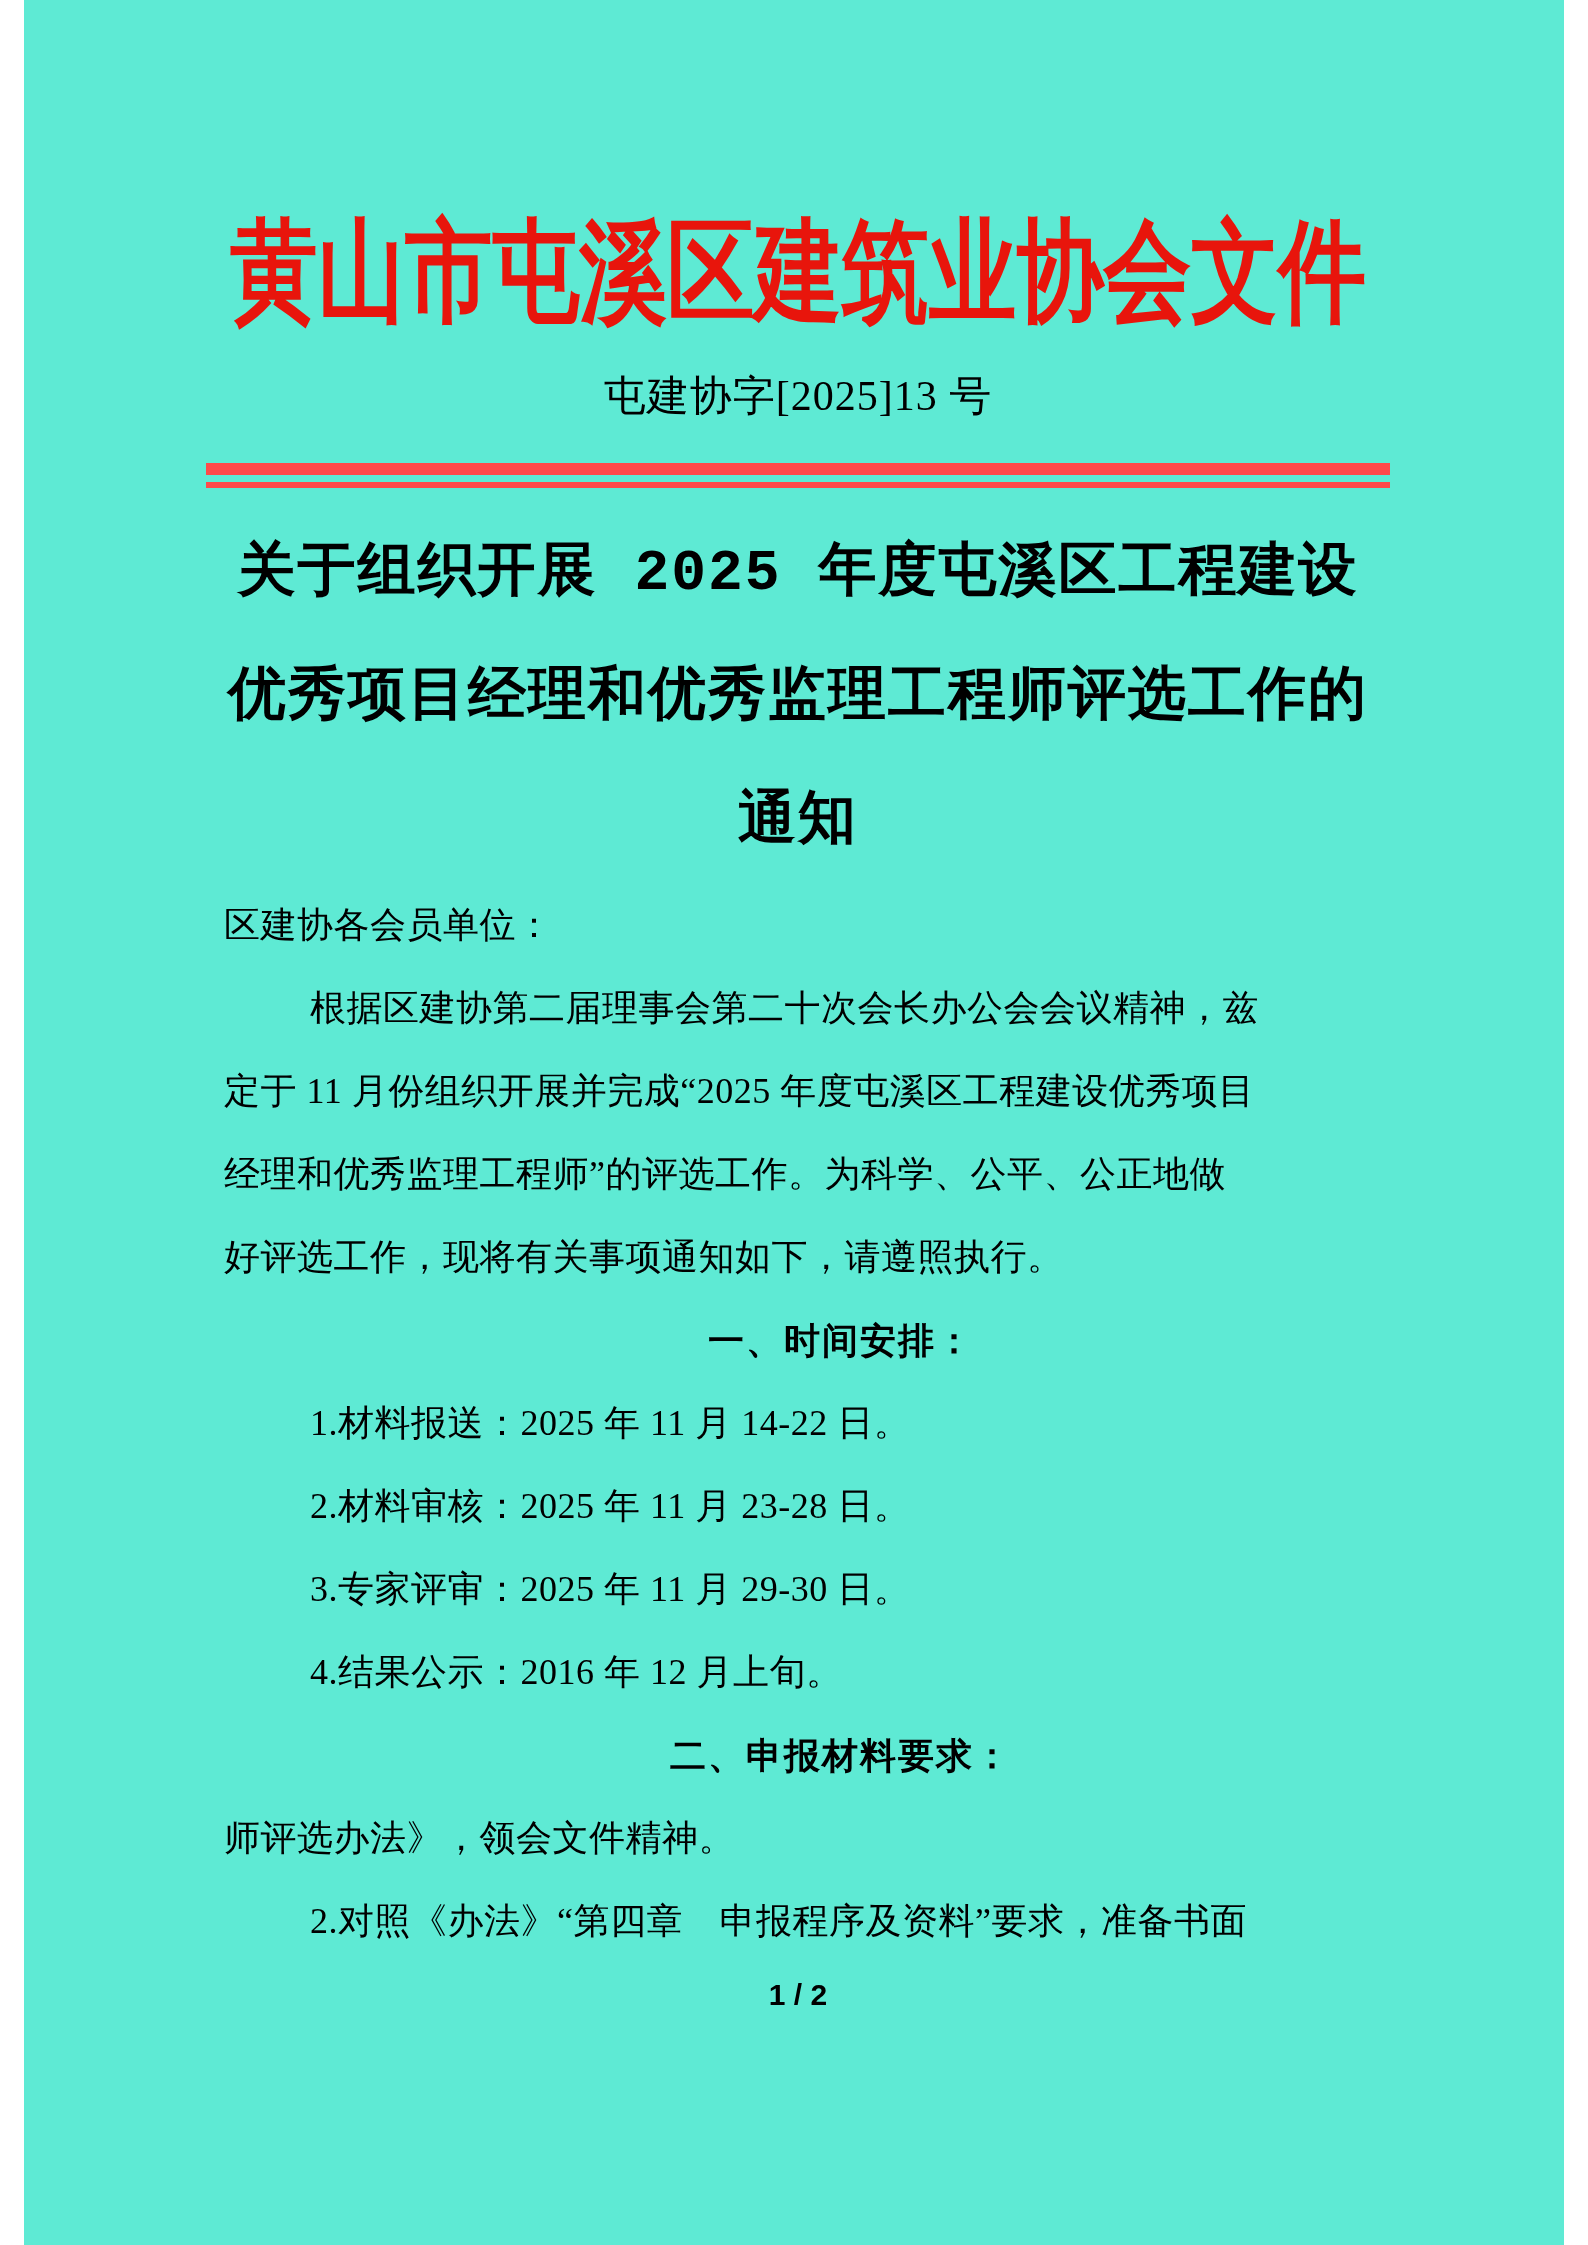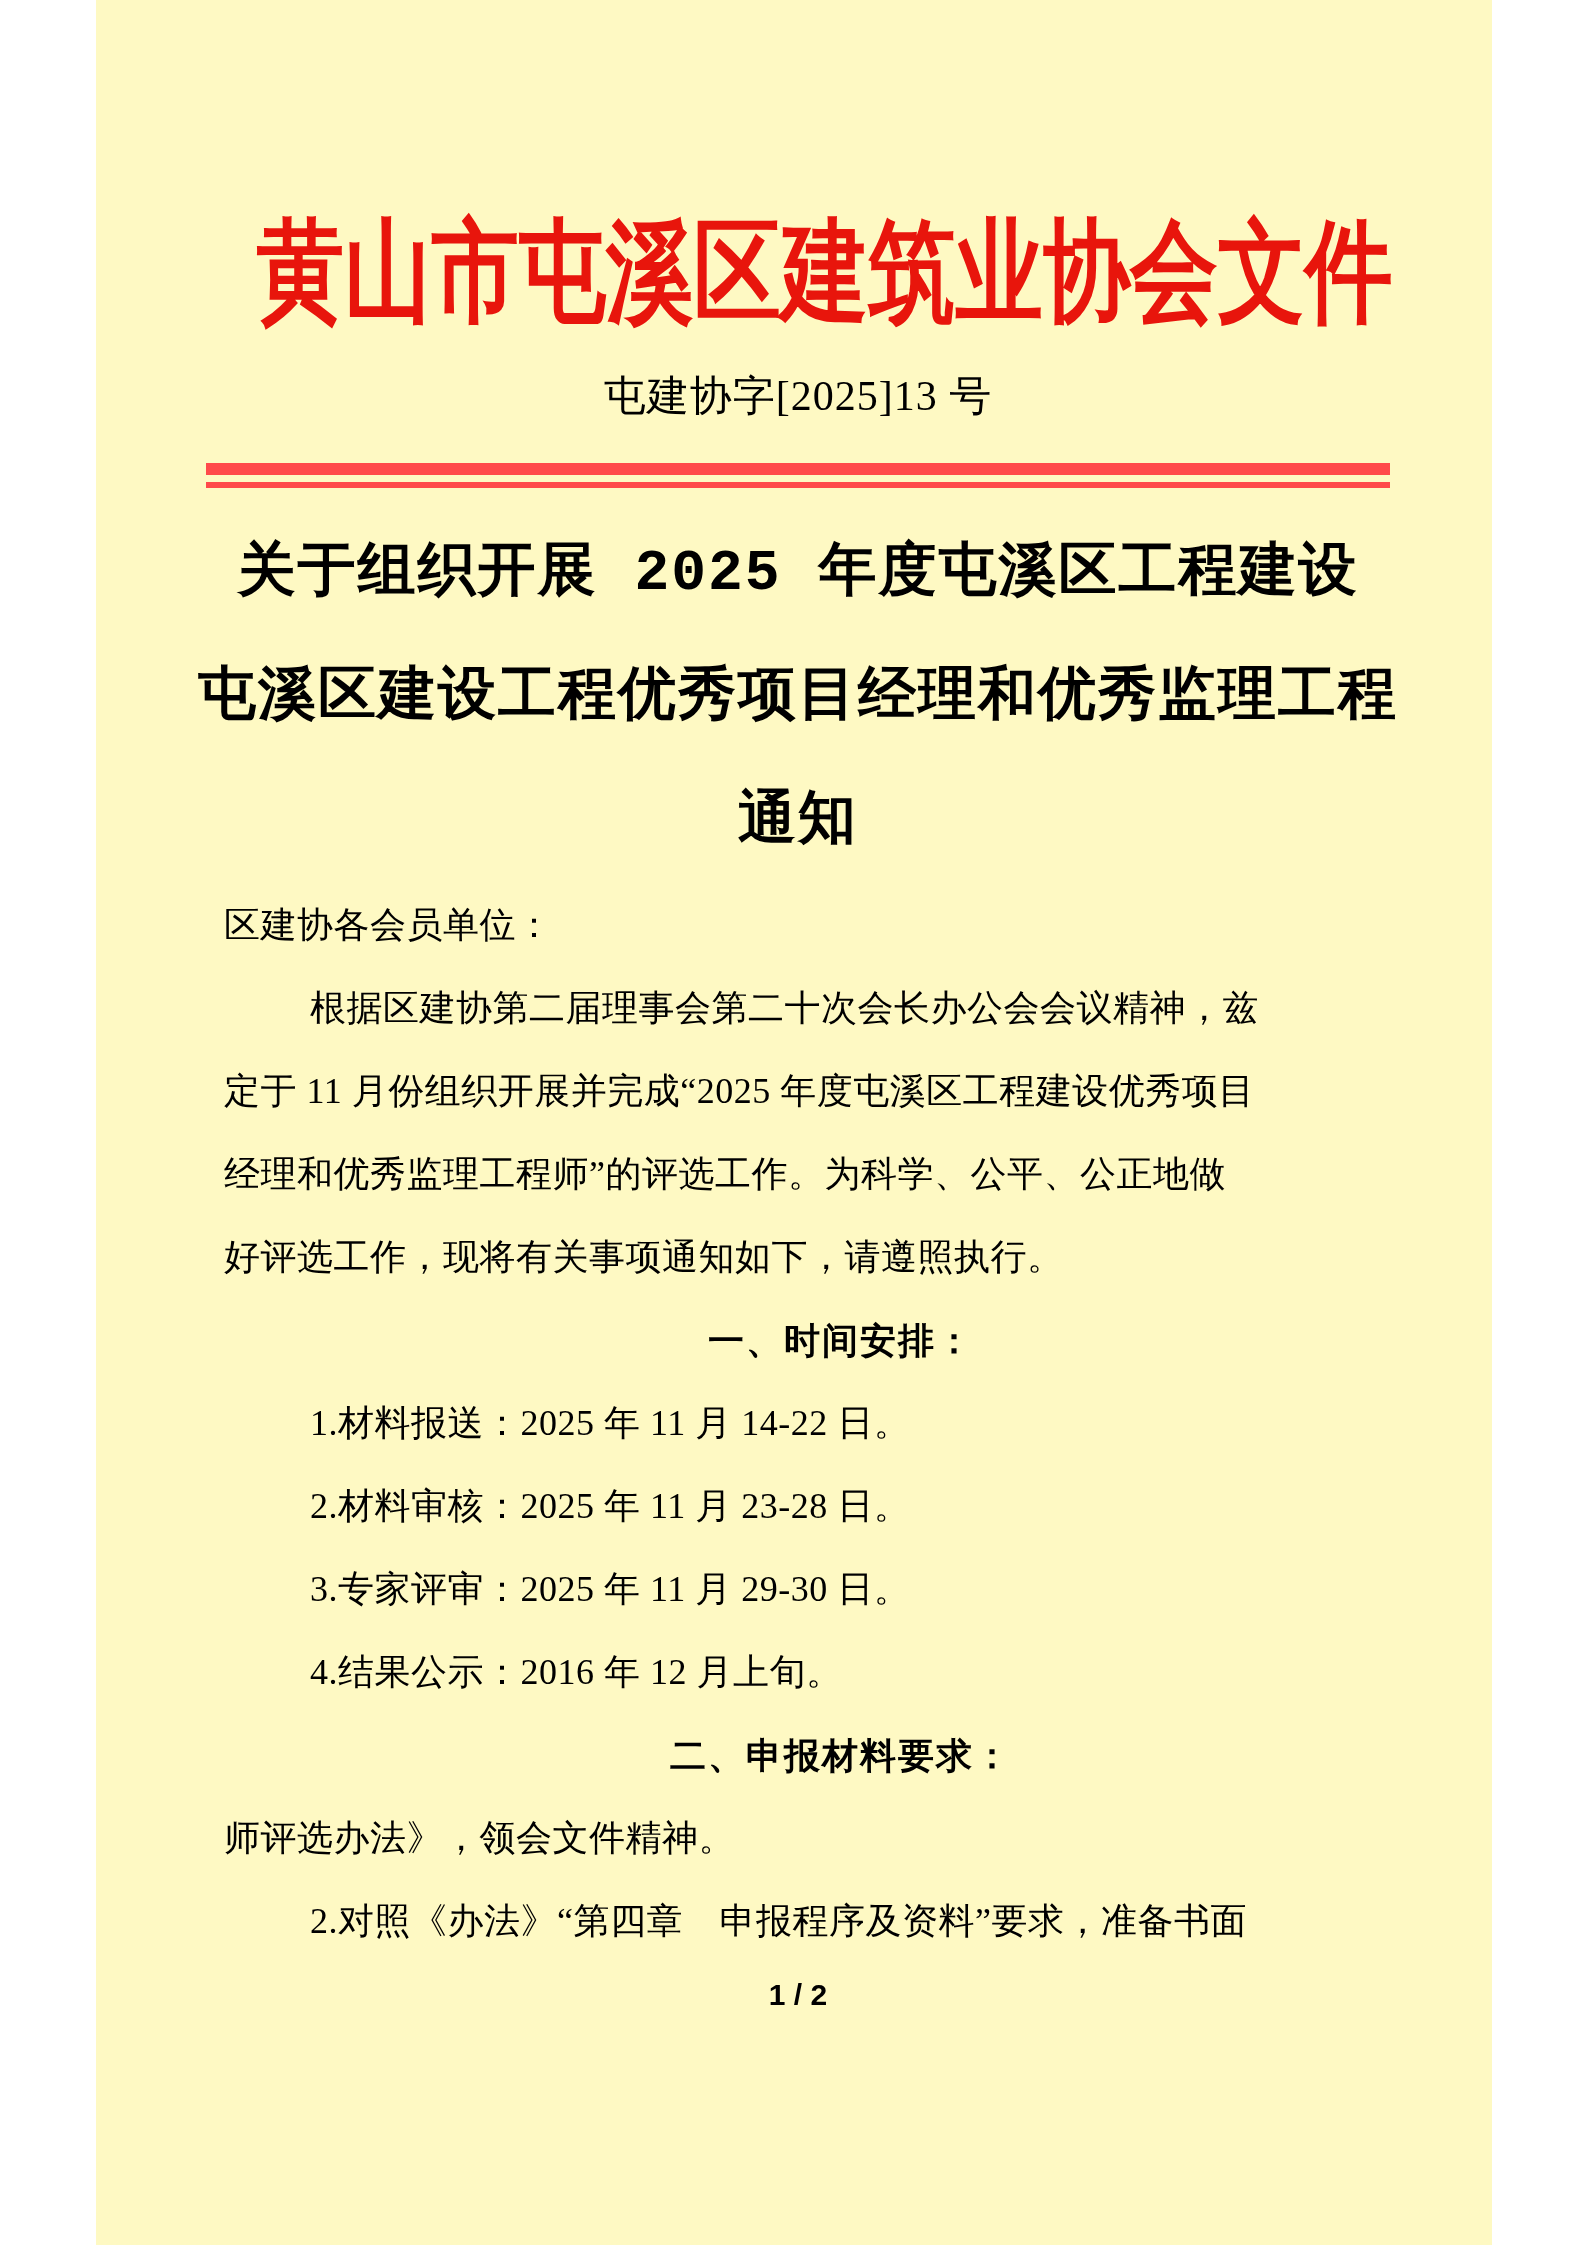--- a/index.html
+++ b/index.html
@@ -1,22 +1,22 @@
 <!DOCTYPE html>
 <html style="--header-red: #e8150c; --rule-red: #ff4a4a; --text-black: #000000; --page-background: #ffffff;"><head>
 <meta charset="utf-8">
 <style>
   * { margin: 0; padding: 0; box-sizing: border-box; }
   html, body { background: #ffffff; }
   .page {
     position: relative;
-    width: 1396px;
+    width: 1540px;
     height: 2245px;
     margin: 0 auto;
-    background: #fef9c3;
+    background: #5eead4;
     overflow: hidden;
     font-family: "Liberation Serif", "DejaVu Serif", serif;
     color: #000000;
     padding-left: 8px;
   }
   
   .red-title {
     margin-top: 216px;
     text-align: center;
     font-size: 112px;
@@ -91,21 +91,21 @@
   <div class="doc-number">屯建协字[2025]13 号</div>
 
   <div class="rule">
     <div class="rule-thick"></div>
     <div class="rule-gap"></div>
     <div class="rule-thin"></div>
   </div>
 
   <div class="doc-title">
     <div class="t-line">关于组织开展 2025 年度屯溪区工程建设</div>
-    <div class="t-line">屯溪区建设工程优秀项目经理和优秀监理工程</div>
+    <div class="t-line">优秀项目经理和优秀监理工程师评选工作的</div>
     <div class="t-line">通知</div>
   </div>
 
   <div class="body-text">
     <div class="b-line">区建协各会员单位：</div>
     <div class="b-line indent">根据区建协第二届理事会第二十次会长办公会会议精神，兹</div>
     <div class="b-line">定于 11 月份组织开展并完成“2025 年度屯溪区工程建设优秀项目</div>
     <div class="b-line">经理和优秀监理工程师”的评选工作。为科学、公平、公正地做</div>
     <div class="b-line">好评选工作，现将有关事项通知如下，请遵照执行。</div>
     <div class="b-line indent heading">一、时间安排：</div>

